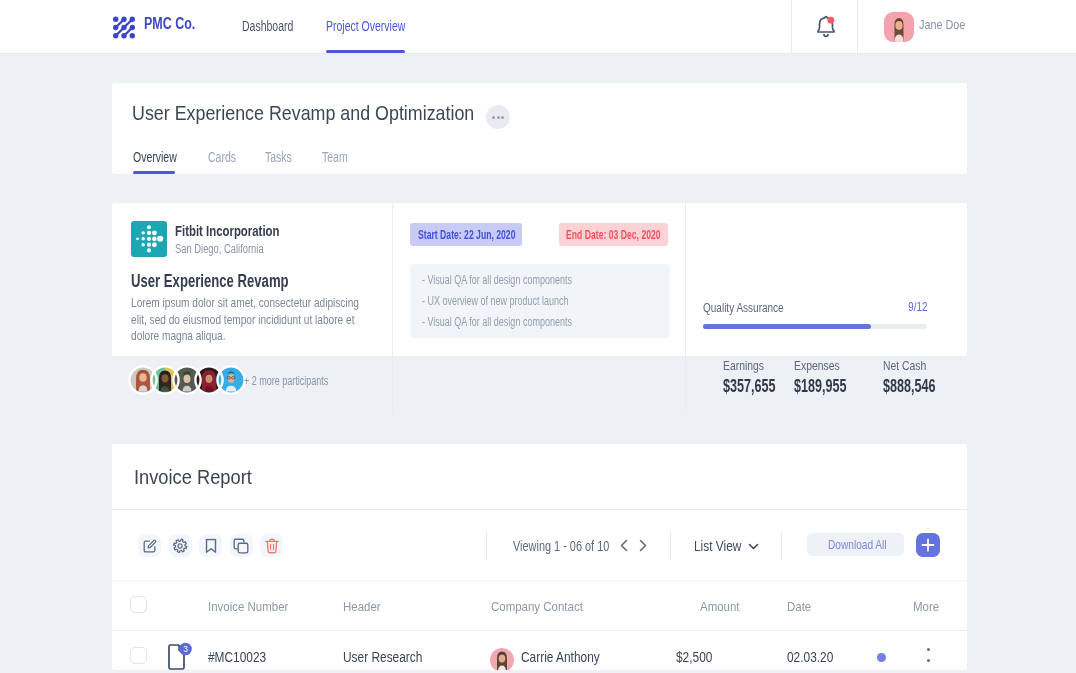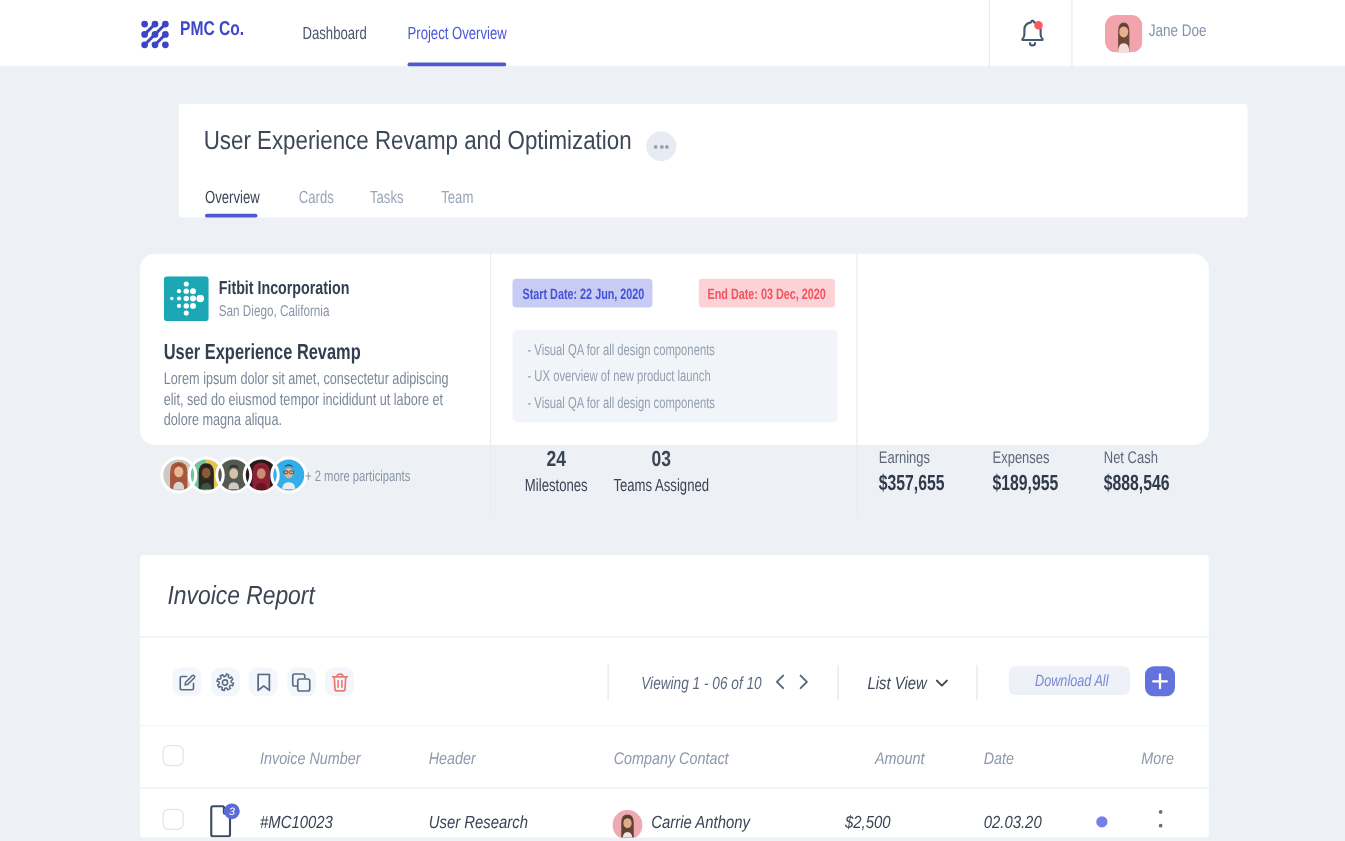--- a/index.html
+++ b/index.html
@@ -20,41 +20,41 @@
 #povline { position:absolute; left:326px; top:50px; width:79px; height:3px; background:#5058d2; border-radius:2px; }
 #search { position:absolute; left:587px; top:12px; width:169px; height:30px; background:#f1f4f9; border-radius:6px; }
 #search svg { position:absolute; left:10px; top:8px; }
 #search span { position:absolute; left:30px; top:8px; font-size:13px; color:#a3aec0; transform:scaleX(.84); transform-origin:0 50%; }
 .vdiv { position:absolute; top:0; width:1px; height:54px; background:#e8ecf1; }
 #bell { position:absolute; left:815px; top:15px; }
 #avatar { position:absolute; left:884px; top:12px; width:30px; height:30px; border-radius:9px; overflow:hidden; }
 #jane { position:absolute; left:919px; top:17px; font-size:13.5px; color:#8392a9; }
 
 .card { position:absolute; left:112px; width:855px; background:#fff; border-radius:3px; }
-#card1 { top:83px; height:91px;margin-left:31px; }
+#card1 { top:83px; height:91px; }
 #card1 h1 { position:absolute; left:19.5px; top:18px; font-size:21px; font-weight:normal; color:#3d4757; white-space:nowrap; transform:scaleX(.85); transform-origin:0 50%; }
 #dotsbtn { position:absolute; left:374px; top:22px; width:24px; height:24px; border-radius:50%; background:#e8ecf2; }
 #dotsbtn span { position:absolute; top:10.5px; width:3px; height:3px; border-radius:50%; background:#95a0b2; }
 .tab { position:absolute; top:66px; font-size:14px; color:#9aa5b6; white-space:nowrap; }
 .tab.active { color:#3a4454; }
 #tabline { position:absolute; left:21px; top:88px; width:42px; height:3px; background:#5058d2; border-radius:2px; }
-#card2 { top:203px; height:153px;border-radius:12px; }
+#card2 { top:203px; height:153px; }
 .coldiv { position:absolute; top:0; width:1px; height:211px; background:#e9edf2; }
 .stat { text-align:center; }
 .stat b { display:block; margin-top:6px; font-size:17.5px; color:#3a4455; transform:scaleX(.80); }
 .stat span { display:block; margin-top:2px; font-size:14px; color:#3a4455; transform:scaleX(.75); }
 .prog { left:591px; width:224px; height:30px; }
 .pl { position:absolute; left:0; top:0; font-size:13px; color:#5d6779; white-space:nowrap; transform:scaleX(.77); transform-origin:0 50%; }
 .pv { position:absolute; right:0; top:0; font-size:12.5px; color:#5d68d9; transform:scaleX(.78); transform-origin:100% 50%; }
 .track { position:absolute; left:0; top:24px; width:224px; height:5px; border-radius:3px; background:#e9edf2; }
 .fill { height:5px; border-radius:3px; background:#6474dd; }
 .fin span { display:block; font-size:13.5px; color:#5d6779; transform:scaleX(.77); transform-origin:0 50%; }
 .fin b { display:block; margin-top:2.5px; font-size:17.5px; color:#303a4c; transform:scaleX(.72); transform-origin:0 50%; }
 .fin { top:155px; white-space:nowrap; }
-#card3 { top:444px; height:226px; overflow:hidden;font-style:italic; }
+#card3 { top:444px; height:226px; overflow:hidden; }
 .hline { left:0; width:855px; height:1px; background:#e9edf2; }
 .tbtn { position:absolute; top:90px; width:23px; height:23px; background:#f3f6fa; border-radius:7px; }
 .tbtn svg { position:absolute; left:50%; top:50%; transform:translate(-50%,-50%); }
 .sdiv { position:absolute; top:88px; width:1px; height:28px; background:#e4e9f0; }
 .cbox { position:absolute; width:17px; height:17px; border:1.5px solid #dfe5ec; border-radius:5px; background:#fff; }
 .th { position:absolute; top:155px; font-size:13.5px; color:#8d98aa; white-space:nowrap; transform:scaleX(.85); transform-origin:0 50%; }
 .td { position:absolute; top:205px; font-size:14px; color:#3a4455; white-space:nowrap; transform:scaleX(.85); transform-origin:0 50%; }
 .mdot { position:absolute; left:815px; width:3.4px; height:3.4px; border-radius:50%; background:#607089; }
 </style>
 </head>
@@ -222,30 +222,29 @@
       <span class="abs s72" style="left:8px; top:5px; font-size:12px; font-weight:bold; color:#4352d9">Start Date: 22 Jun, 2020</span>
     </div>
   <div class="abs" style="left:447px; top:20px; width:109px; height:23px; background:#fbd2d6; border-radius:3px;">
       <span class="abs s72" style="left:7px; top:5px; font-size:12px; font-weight:bold; color:#f5525e">End Date: 03 Dec, 2020</span>
     </div>
   <div class="abs" style="left:298px; top:61px; width:260px; height:74px; background:#f1f5f9; border-radius:4px; font-size:12.5px; color:#939eaf">
     <div class="abs s72" style="left:12px; top:9px">- Visual QA for all design components</div>
     <div class="abs s72" style="left:12px; top:30px">- UX overview of new product launch</div>
     <div class="abs s72" style="left:12px; top:51px">- Visual QA for all design components</div>
   </div>
-  <div class="abs stat" style="left:273px; top:148px; width:120px">
-      <b>24</b>
-      <span>Milestones</span>
-    </div>
-  <div class="abs stat" style="left:357px; top:148px; width:120px">
-      <b>03</b>
-      <span>Teams Assigned</span>
-    </div>
-
-  <div class="abs fin" style="left:591px">
+
+  <div class="abs prog" style="top:97px">
+      <span class="pl">Quality Assurance</span>
+      <span class="pv">9/12</span>
+      <div class="track">
+        <div class="fill" style="width:168px"></div>
+      </div>
+    </div>
+  <div class="abs fin" style="left:611px">
       <span>Earnings</span>
       <b>$357,655</b>
     </div>
   <div class="abs fin" style="left:682px">
       <span>Expenses</span>
       <b>$189,955</b>
     </div>
   <div class="abs fin" style="left:771px">
       <span>Net Cash</span>
       <b>$888,546</b>

